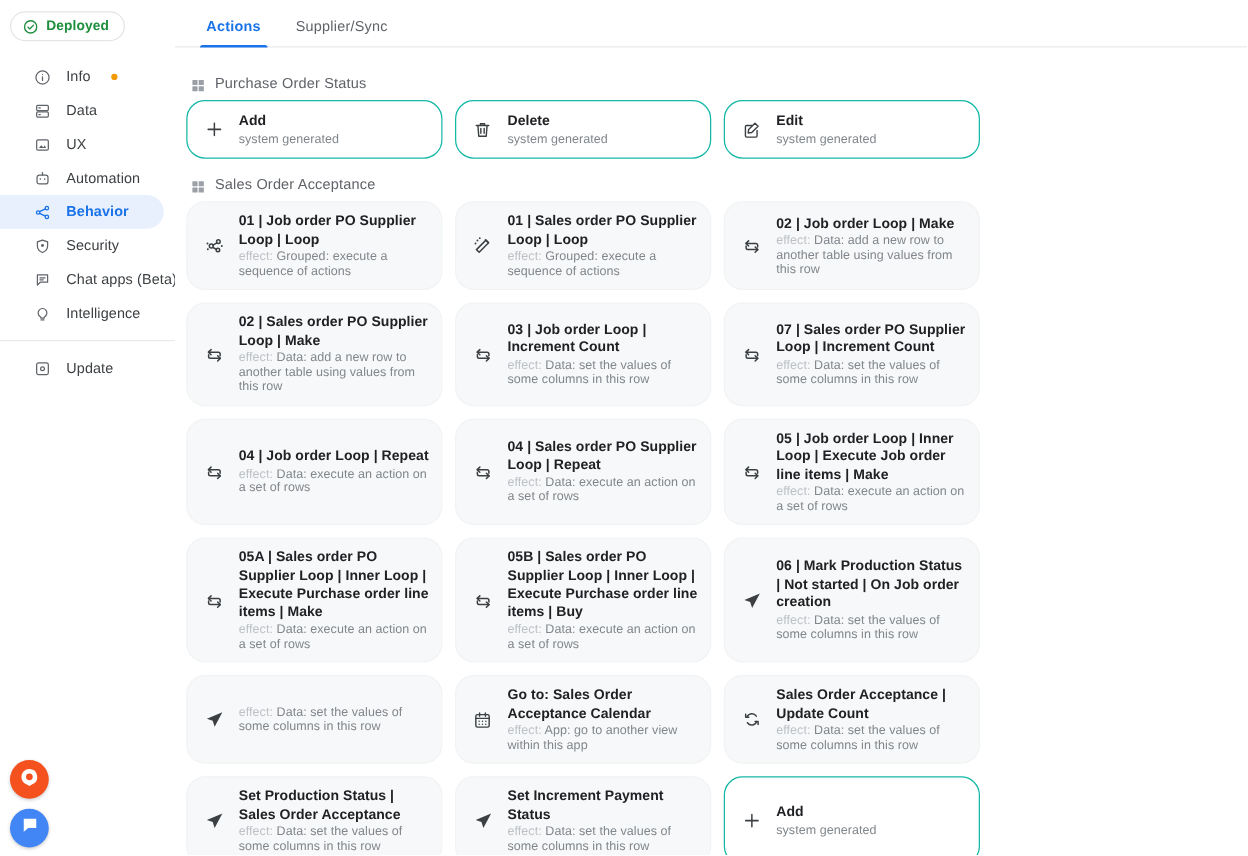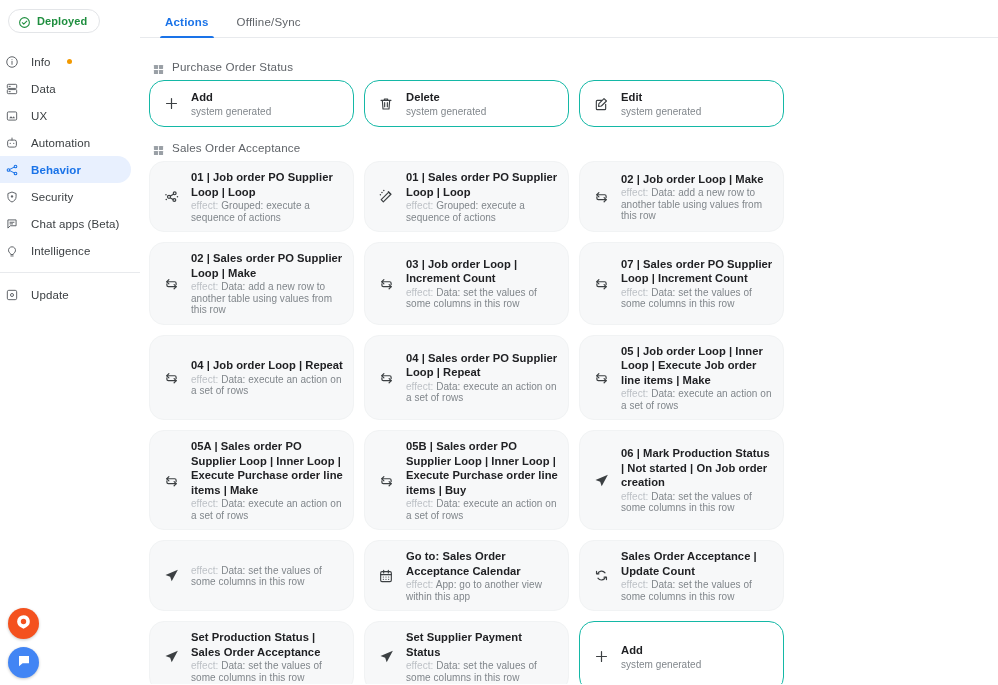--- a/index.html
+++ b/index.html
@@ -30,21 +30,21 @@
     width: max-content;
     background: #fff;
   }
   .deploy-pill .lbl { font-size: 11px; color: #1e8e3e; font-weight: 600; letter-spacing: .1px; }
   .deploy-ico { width: 13px; height: 13px; display: block; }
 
   .nav { margin-top: 15px; }
   .nav-item {
     display: flex; align-items: center; gap: 12px;
     height: 27px;
-    padding-left: 4px;
+    padding-left: 26px;
     margin: 0 9px 0 0;
     border-radius: 0 14px 14px 0;
     cursor: pointer;
     color: #5f6368;
   }
   .nav-item .ico { width: 15px; height: 15px; display: flex; align-items: center; justify-content: center; flex: 0 0 15px; }
   .nav-item .ico svg { display: block; }
   .nav-item .txt { font-size: 11.5px; color: #3c4043; letter-spacing: .1px; white-space: nowrap; }
   .nav-item.active { background: #e8f0fe; }
   .nav-item.active .txt { color: #1a73e8; font-weight: 600; }
@@ -240,21 +240,21 @@
             </svg>
         </span>
       </div>
     </div>
   </aside>
 
   <main class="main">
 
     <div class="tabbar">
       <div class="tab active">Actions</div>
-      <div class="tab">Offline/Sync</div>
+      <div class="tab">Supplier/Sync</div>
     </div>
 
     <div class="content" id="content">
         <div class="section">
           <div class="section-head">
             <span class="grid-ico"><svg width="11" height="11" viewBox="0 0 24 24">
                 <rect x="2" y="2" width="9" height="9" rx="1" fill="#9aa0a6"></rect>
                 <rect x="13" y="2" width="9" height="9" rx="1" fill="#9aa0a6"></rect>
                 <rect x="2" y="13" width="9" height="9" rx="1" fill="#9aa0a6"></rect>
                 <rect x="13" y="13" width="9" height="9" rx="1" fill="#9aa0a6"></rect>
@@ -521,21 +521,21 @@
                 <span class="c-sub" style="display:block"><span class="eff">effect:</span><span> Data: set the values of some columns in this row</span></span>
               </span>
             </div>
             <div class="card custom">
               <span class="c-ico">
                 <svg width="17" height="17" viewBox="0 0 24 24">
                   <path d="M21 4L3.5 11.4l6.6 2.2 2.2 6.6z" fill="#3c4043"></path>
                 </svg>
               </span>
               <span class="c-body">
-                <span class="c-title" style="display:block">Set Supplier Payment Status</span>
+                <span class="c-title" style="display:block">Set Increment Payment Status</span>
                 <span class="c-sub" style="display:block"><span class="eff">effect:</span><span> Data: set the values of some columns in this row</span></span>
               </span>
             </div>
             <div class="card">
               <span class="c-ico">
                 <svg width="17" height="17" viewBox="0 0 24 24" fill="none" stroke="#3c4043" stroke-width="1.7" stroke-linecap="round" stroke-linejoin="round">
                   <path d="M12 5v14M5 12h14"></path>
                 </svg>
               </span>
               <span class="c-body">

